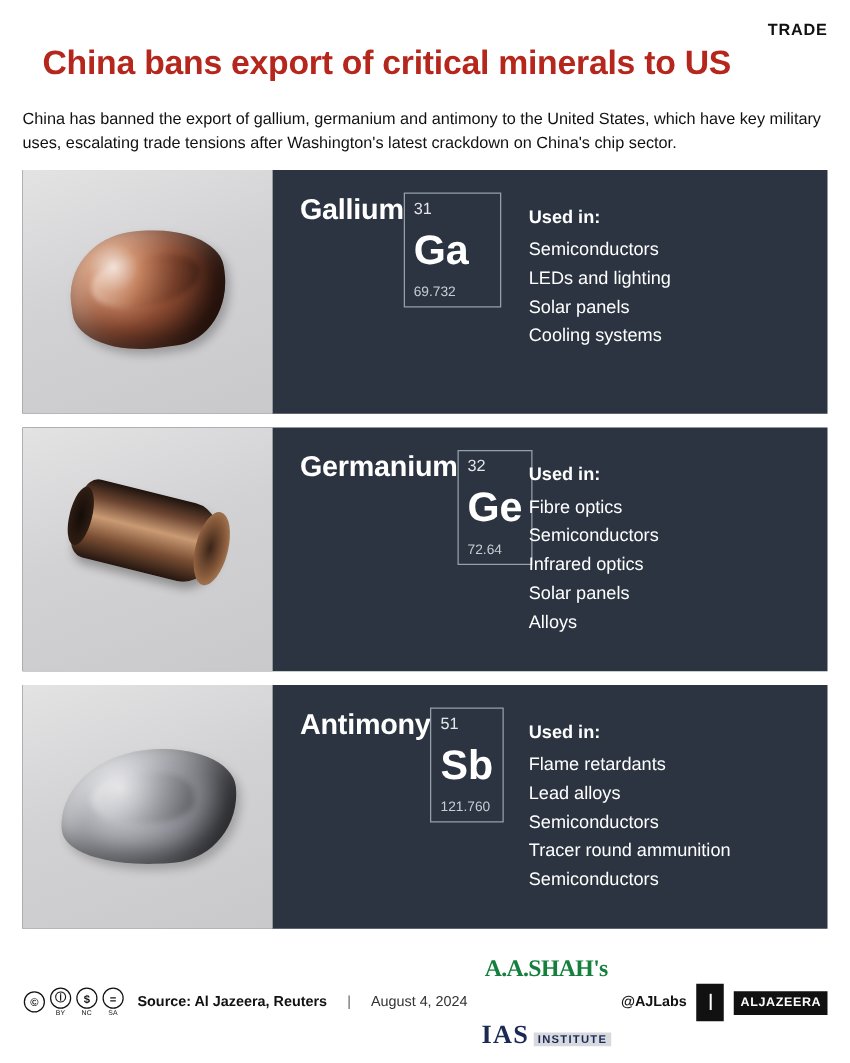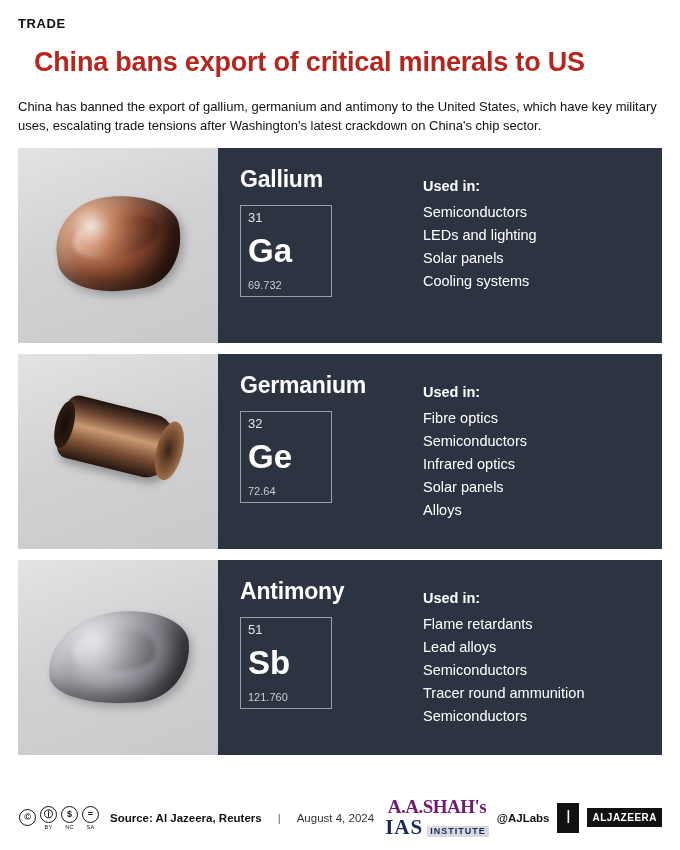--- a/index.html
+++ b/index.html
@@ -16,21 +16,22 @@
     position: relative;
     padding: 14px 18px 0 18px;
     display: flex;
     flex-direction: column;
   }
   .kicker {
     font-size: 13px;
     font-weight: bold;
     letter-spacing: 0.6px;
     color: #111111;
-    margin: 2px 0 16px 0;
+    margin: 2px 0 4px 0;
+    text-align: right;
   }
   .headline {
     font-size: 27px;
     font-weight: bold;
     color: #b5261c;
     line-height: 1.12;
     letter-spacing: -0.2px;
     margin: 0 0 8px 16px;
   }
   .standfirst {
@@ -127,21 +128,21 @@
     width: 58%; height: 46%;
     background: linear-gradient(120deg, rgba(255,255,255,0.5), rgba(120,120,128,0.15) 50%, rgba(0,0,0,0.3));
     border-radius: 48% 52% 40% 60%;
     filter: blur(2.5px);
   }
   .card-mid {
     width: 195px;
     min-width: 195px;
     padding: 18px 12px 12px 22px;
     display: flex;
-    flex-direction: column;
+    flex-direction: row;
   }
   .element-name {
     color: #ffffff;
     font-size: 23px;
     font-weight: bold;
     letter-spacing: -0.2px;
     margin-bottom: 12px;
     white-space: nowrap;
   }
   .element-box {
@@ -232,36 +233,37 @@
     margin-left: auto;
     display: flex;
     align-items: center;
     gap: 8px;
   }
   .aashah {
     text-align: center;
     line-height: 1;
   }
   .aashah .l1 {
-    color: #701a75;
+    color: #15803d;
     font-weight: bold;
     font-size: 19px;
     letter-spacing: -0.5px;
     font-family: "Liberation Serif", serif;
   }
   .aashah .l2 {
     display: flex; align-items: baseline; justify-content: center; gap: 4px;
     margin-top: 1px;
   }
   .aashah .ias {
     font-family: "Liberation Serif", serif;
     font-weight: bold;
     font-size: 21px;
     color: #1a2a55;
     letter-spacing: 1px;
+    margin-top: 31px;
   }
   .aashah .inst {
     font-size: 9px;
     font-weight: bold;
     letter-spacing: 1px;
     color: #1a2a55;
     background: #d7d9de;
     padding: 1px 3px;
   }
   .ajlabs {

